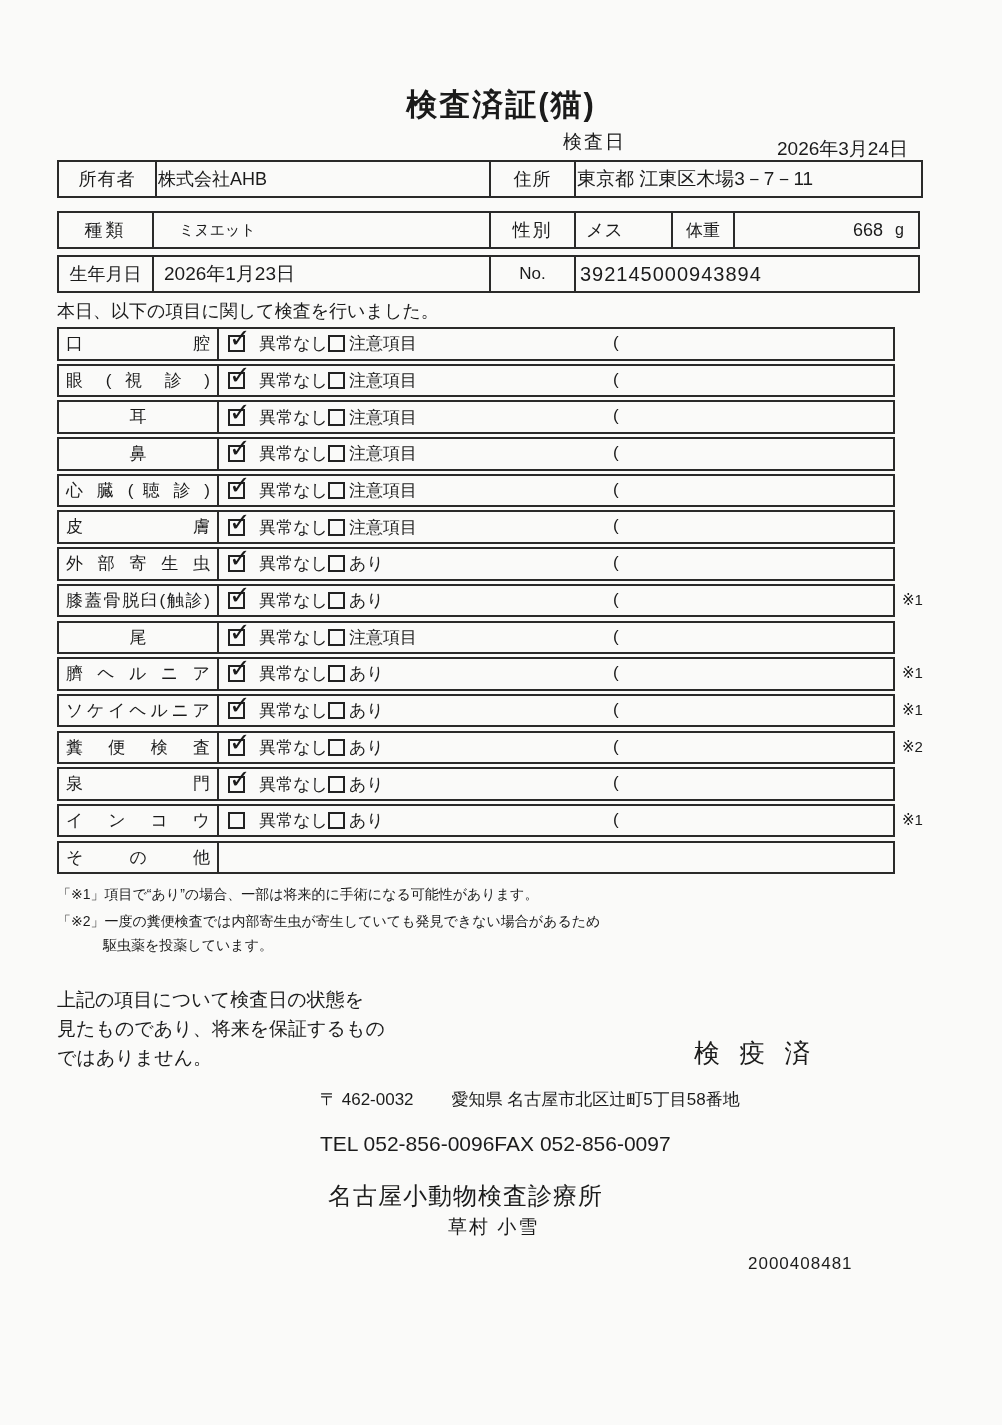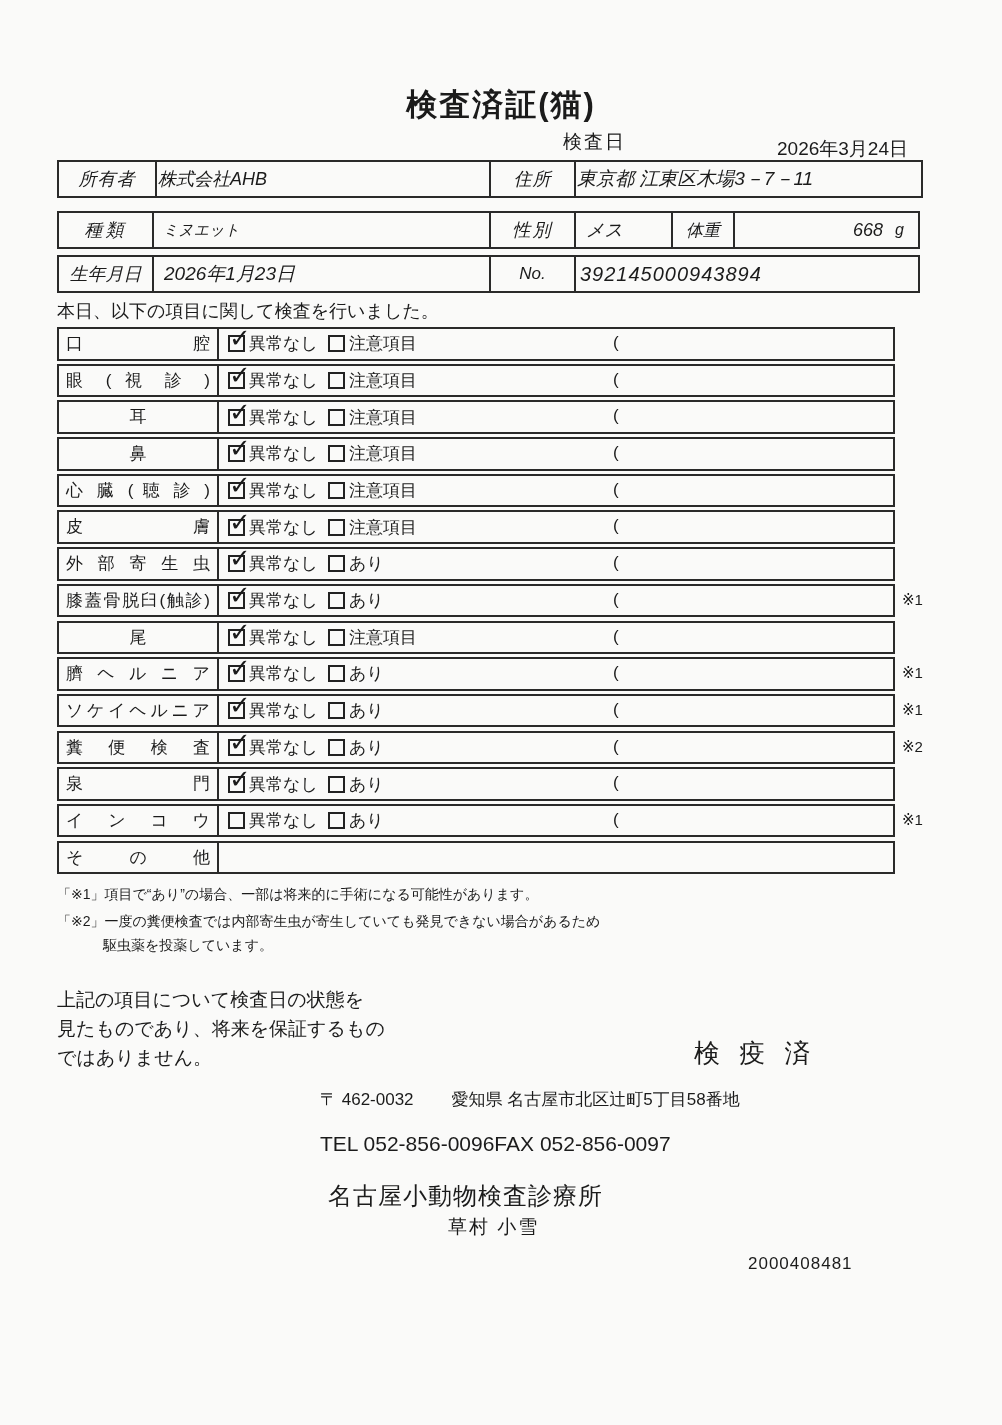--- a/index.html
+++ b/index.html
@@ -29,35 +29,34 @@
     box-sizing:border-box;
     display:flex;
     align-items:stretch;
     background:transparent;
   }
   .hbox .c {
     display:flex; align-items:center;
     box-sizing:border-box;
     white-space:nowrap;
     overflow:visible;
-    font-style:italic;
   }
   .hbox .lab { justify-content:center; }
   .hbox .bdr { border-right:2px solid #2a2a2a; }
 
   .tblA { top:160px; width:866px; height:38px; }
   .tblA .c1 { width:98px;  font-size:18px; letter-spacing:1px; }
   .tblA .c2 { width:334px; padding-left:1px; font-size:18px; }
   .tblA .c3 { width:85px;  font-size:18px; letter-spacing:1px; }
   .tblA .c4 { flex:1; padding-left:1px; font-size:19px; }
 
   .tblB1 { top:211px; width:863px; height:38px; }
   .tblB2 { top:255px; width:863px; height:38px; }
   .w-kind   { width:95px; font-size:18px; letter-spacing:3px; }
-  .w-breed  { width:337px; padding-left:9px; font-size:15px; }
+  .w-breed  { width:337px; padding-left:25px; font-size:15px; }
   .w-sexlab { width:85px; font-size:18px; letter-spacing:2px; }
   .w-sex    { width:97px; padding-left:10px; font-size:18px; }
   .w-wlab   { width:62px; font-size:17px; }
   .w-wval   { flex:1; justify-content:flex-end; padding-right:14px; font-size:18px; }
   .w-wval .unit { margin-left:12px; font-size:16px; }
   .w-birthlab { width:95px; font-size:18px; justify-content:center; }
   .w-birth    { width:337px; padding-left:10px; font-size:19px; }
   .w-nolab    { width:85px; font-size:17px; }
   .w-no       { flex:1; padding-left:4px; font-size:20px; letter-spacing:1px; }
 
@@ -84,21 +83,21 @@
     white-space:nowrap;
   }
   .lbl.justify { text-align:justify; text-align-last:justify; }
   .lbl.center  { text-align:center; text-align-last:center; }
   .erow .content {
     flex:1; position:relative;
     display:flex; align-items:center;
     padding-left:9px;
     font-size:17px;
   }
-  .grp { display:flex; align-items:center; gap:4px; }
+  .grp { display:flex; align-items:center; gap:4px;justify-content:space-between; }
   .grp1 { width:100px; }
   .cb {
     width:13px; height:13px;
     border:2px solid #222;
     display:inline-block;
     position:relative;
     flex:none;
     background:transparent;
   }
   .cb.checked::after {

